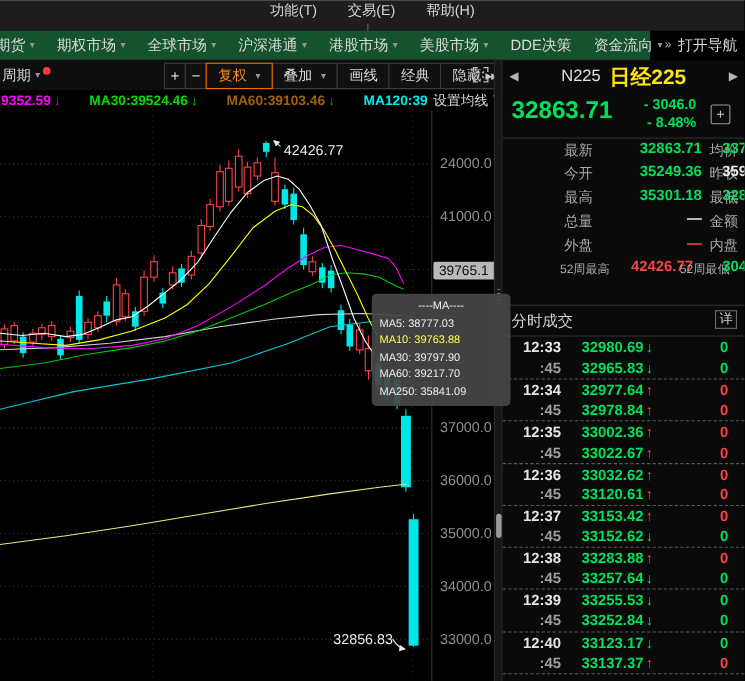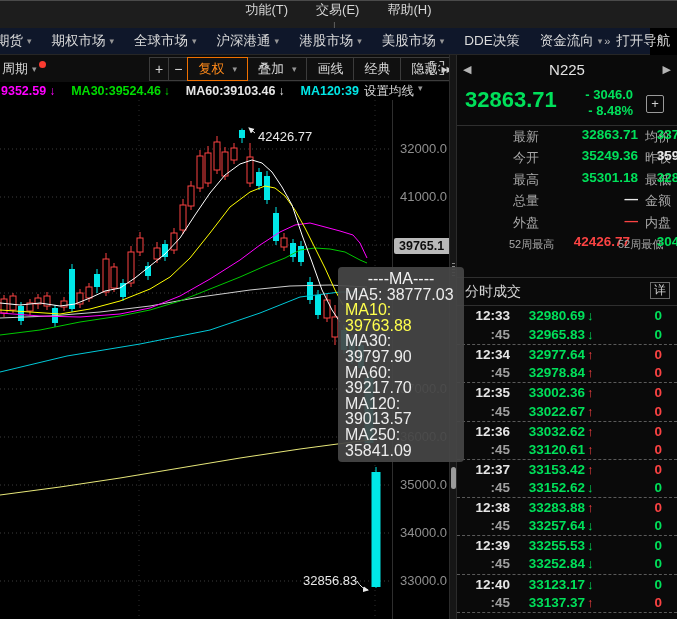--- a/index.html
+++ b/index.html
@@ -11,21 +11,21 @@
             border-top:1px solid #4a4a4a;display:flex;align-items:center;box-sizing:border-box;flex-direction:column;}
   .menu-item{font-size:13px;color:#d6d6d6;padding:0 14px;cursor:default;}
   .tb-sep{color:#5a5a5a;margin:0 16px 0 8px;font-size:13px;}
   .tb-pill{display:flex;align-items:center;gap:5px;border:1px solid #5e5e5e;border-radius:10px;
            padding:2px 9px;font-size:12.5px;color:#d0d0d0;margin-right:12px;}
   .tb-pill svg{display:block;}
   .tb-icons{display:flex;align-items:center;gap:11px;margin-left:14px;}
   .tb-icons svg{display:block;}
   .win-ctrls{display:flex;align-items:center;gap:12px;margin-left:10px;margin-right:6px;}
   
-  .navbar{position:absolute;left:0;top:28px;width:650px;height:27px;background:#0f172a;
+  .navbar{position:absolute;left:0;top:28px;width:591px;height:27px;background:#14532d;
           border-bottom:1px solid #262626;display:flex;align-items:center;box-sizing:border-box;font-size:13.5px;}
   .nav-item{display:flex;align-items:center;padding:0 10px;color:#dadada;white-space:nowrap;}
   .nav-item:first-child{margin-left:-14px;}
   .caret{font-size:9px;color:#969696;margin-left:4px;}
   .dbl{font-size:11px;color:#bdbdbd;margin-left:2px;letter-spacing:-2px;}
   .nav-right{margin-left:auto;display:flex;}
   .nav-right .nav-item{padding:0 12px;}
   
   .main{position:absolute;left:0;top:55px;width:677px;height:564px;}
   .left{position:absolute;left:0;top:0;width:449px;height:564px;background:#000;}
@@ -54,21 +54,21 @@
   .ma-settings{color:#d8d8d8;font-weight:normal;margin-left:-4px;display:flex;}
   
   .chart{position:absolute;left:0;top:45px;width:449px;height:519px;background:#000;}
   .chart svg{position:absolute;left:0;top:0;}
   .plot-border{position:absolute;left:392px;top:0;width:1px;height:519px;background:#2e2e2e;}
   .axis{position:absolute;left:393px;top:0;width:56px;height:519px;}
   .axis-label{position:absolute;left:7px;font-size:13px;color:#8f8f8f;}
   .axis-special{position:absolute;left:1px;width:52px;height:16px;background:#b9b9b9;color:#0c0c0c;
                 font-size:12.5px;border-radius:2px;padding-left:5px;line-height:16px;}
   .ma-tooltip{position:absolute;left:338px;top:167px;width:112px;background:rgba(70,70,70,.93);
-              border-radius:4px;padding:4px 7px;font-size:16px;color:#ededed;line-height:15.6px;z-index:5;}
+              border-radius:4px;padding:4px 7px;font-size:10px;color:#ededed;line-height:15.6px;z-index:5;}
   .tt-title{text-align:center;color:#f2f2f2;}
   .tt-row.hl{color:#ffff4d;}
   
   .q-header{position:absolute;left:0;top:0;width:220px;height:29px;display:flex;align-items:center;justify-content:center;}
   .q-prev{position:absolute;left:6px;font-size:11px;color:#b4b4b4;}
   .q-next{position:absolute;right:6px;font-size:11px;color:#b4b4b4;}
   .q-code{font-size:15px;color:#e2e2e2;}
   .q-name{font-size:19px;font-weight:bold;color:#ffe600;margin-left:8px;}
   .q-price-row{position:absolute;left:0;top:29px;width:220px;height:41px;}
   .q-last{position:absolute;left:8px;top:3px;font-size:22px;font-weight:bold;}
@@ -259,30 +259,30 @@
               <span class="sfx">▶▶</span>
             </div>
           </div>
         <div class="tb-expand">
           <svg width="16" height="16" viewBox="0 0 16 16" fill="none" stroke="#bdbdbd" stroke-width="1.2">
               <path d="M1.5 5.5v-4h4M14.5 5.5v-4h-4M1.5 10.5v4h4M14.5 10.5v4h-4M5 5l1.6 1.6M11 5L9.4 6.6M5 11l1.6-1.6M11 11l-1.6-1.6"></path>
             </svg>
         </div>
       </div>
       <div class="ma-bar">
-        <span id="ma-slot" style="display:flex;gap:16px;">
+        <span id="ma-slot" style="display:flex;gap:26px;">
             <span class="ma-item" style="color: rgb(255, 0, 255);">
               <span>9352.59</span>
               <span class="arr">↓</span>
             </span>
             <span class="ma-item" style="color: rgb(0, 220, 0);">
               <span>MA30:39524.46</span>
               <span class="arr">↓</span>
             </span>
-            <span class="ma-item" style="color: #e5e5e5; text-align: center;">
+            <span class="ma-item" style="color: #a16207; text-align: center;">
               <span>MA60:39103.46</span>
               <span class="arr">↓</span>
             </span>
             <span class="ma-item" style="color: rgb(0, 231, 231);">
               <span>MA120:39</span>
             </span>
           </span>
         <span class="ma-settings">
           <span>设置均线</span>
           <span class="caret">▾</span>
@@ -404,50 +404,50 @@
             <polyline points="0,213 40,216 80,217 120,214 150,208 180,196 210,179 240,160 260,145 280,132 295,125 310,123 325,127 340,131 353,135 360,143 367,158" fill="none" stroke="#ff00ff" stroke-width="1"></polyline>
             <polyline points="0,210 30,212 60,214 90,209 120,201 150,189 170,177 190,158 210,133 230,107 250,92 265,86 275,88 285,96 295,110 305,128 315,148 325,168 335,190 343,205" fill="none" stroke="#ffff00" stroke-width="1"></polyline>
             <polyline points="0,203 20,205 40,203 60,206 75,204 90,198 105,191 120,188 135,178 150,166 165,154 180,138 195,115 210,93 225,75 240,64 252,60 262,63 272,72 282,87 292,105 302,135 312,162 322,190 332,210 340,222" fill="none" stroke="#ffffff" stroke-width="1"></polyline>
             <path d="M255,33 L249,28" fill="none" stroke="#e8e8e8" stroke-width="1" marker-end="url(#arw)"></path>
             <text x="258" y="41" fill="#e8e8e8" font-size="13" font-family="Liberation Sans,sans-serif">42426.77</text>
             <path d="M357,481 Q362,489 368,490" fill="none" stroke="#e8e8e8" stroke-width="1" marker-end="url(#arw)"></path>
             <text x="303" y="485" fill="#e8e8e8" font-size="13" font-family="Liberation Sans,sans-serif">32856.83</text>
           </svg>
         <div class="plot-border"></div>
         <div class="axis" id="axis-slot">
-            <div class="axis-label" style="top: 41px;">32000.0</div>
+            <div class="axis-label" style="top: 41px;">24000.0</div>
             <div class="axis-label" style="top: 89px;">41000.0</div>
             <div class="axis-label" style="top: 281px;">37000.0</div>
             <div class="axis-label" style="top: 329px;">36000.0</div>
             <div class="axis-label" style="top: 377px;">35000.0</div>
             <div class="axis-label" style="top: 425px;">34000.0</div>
             <div class="axis-label" style="top: 473px;">33000.0</div>
-            <div class="axis-special" style="top: 138px; font-weight: bold;">39765.1</div>
+            <div class="axis-special" style="top: 138px;">39765.1</div>
           </div>
         <div class="ma-tooltip" id="tooltip">
           <div class="tt-title">----MA----</div>
         <div class="tt-row">MA5: 38777.03</div>
             <div class="tt-row hl">MA10: 39763.88</div>
             <div class="tt-row">MA30: 39797.90</div>
             <div class="tt-row">MA60: 39217.70</div>
-            <div class="tt-row">MA120: 39013.57</div>
             <div class="tt-row">MA250: 35841.09</div>
           </div>
       </div>
     </div>
 
     <div class="splitter">
       <div class="grip"></div>
       <div class="sp-handle"></div>
     </div>
 
     <div class="right">
       <div class="q-header">
         <span class="q-prev">◀</span>
         <span class="q-code">N225</span>
+        <span class="q-name">日经225</span>
         <span class="q-next">▶</span>
       </div>
       <div class="q-price-row">
         <span class="q-last c-green">32863.71</span>
         <span class="q-chg c-green">
           <span>- 3046.0</span><br>
           <span>- 8.48%</span>
         </span>
         <span class="q-add">+</span>
       </div>

